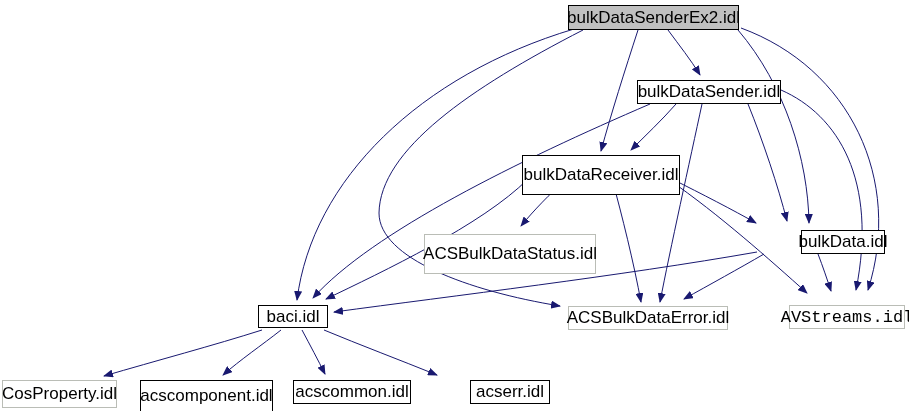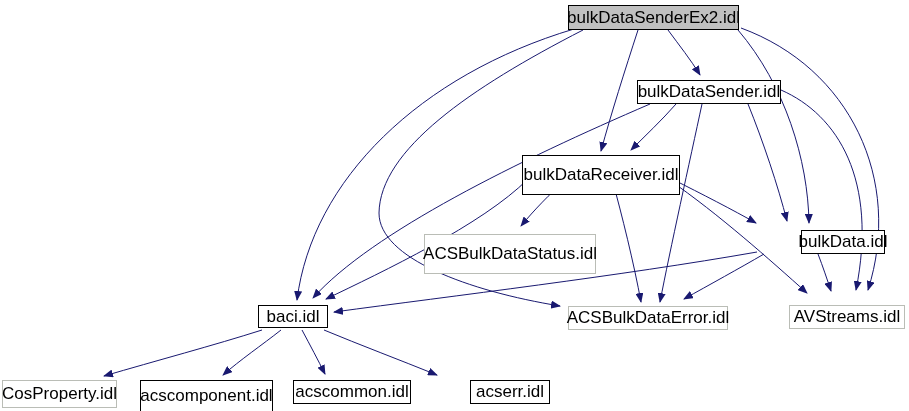--- a/index.html
+++ b/index.html
@@ -62,19 +62,19 @@
       </g>
   </svg>
   <div id="node-layer">
       <div class="node highlight" style="left: 568px; top: 5px; width: 171px; height: 25px;">bulkDataSenderEx2.idl</div>
       <div class="node internal" style="left: 637px; top: 80px; width: 144px; height: 24px;">bulkDataSender.idl</div>
       <div class="node internal" style="left: 522px; top: 155px; width: 158px; height: 40px;">bulkDataReceiver.idl</div>
       <div class="node external" style="left: 404px; top: 234px; width: 172px; height: 40px; margin-left: 20px;">ACSBulkDataStatus.idl</div>
       <div class="node internal" style="left: 753px; top: 230px; width: 84px; height: 24px; margin-left: 48px;">bulkData.idl</div>
       <div class="node internal" style="left: 258px; top: 305px; width: 70px; height: 23px;">baci.idl</div>
       <div class="node external" style="left: 568px; top: 306px; width: 160px; height: 24px;">ACSBulkDataError.idl</div>
-      <div class="node external" style="left: 789px; top: 305px; width: 116px; height: 24px;">AVStreams.idl</div>
+      <div class="node external" style="left: 789px; top: 305px; width: 116px; height: 24px; font-family: Liberation Mono, monospace;">AVStreams.idl</div>
       <div class="node external" style="left: 2px; top: 380px; width: 115px; height: 28px;">CosProperty.idl</div>
       <div class="node internal" style="left: 140px; top: 380px; width: 133px; height: 32px;">acscomponent.idl</div>
       <div class="node internal" style="left: 293px; top: 380px; width: 118px; height: 24px;">acscommon.idl</div>
       <div class="node internal" style="left: 430px; top: 380px; width: 80px; height: 24px; margin-left: 40px;">acserr.idl</div>
     </div>
 </div>
 
 </body></html>

